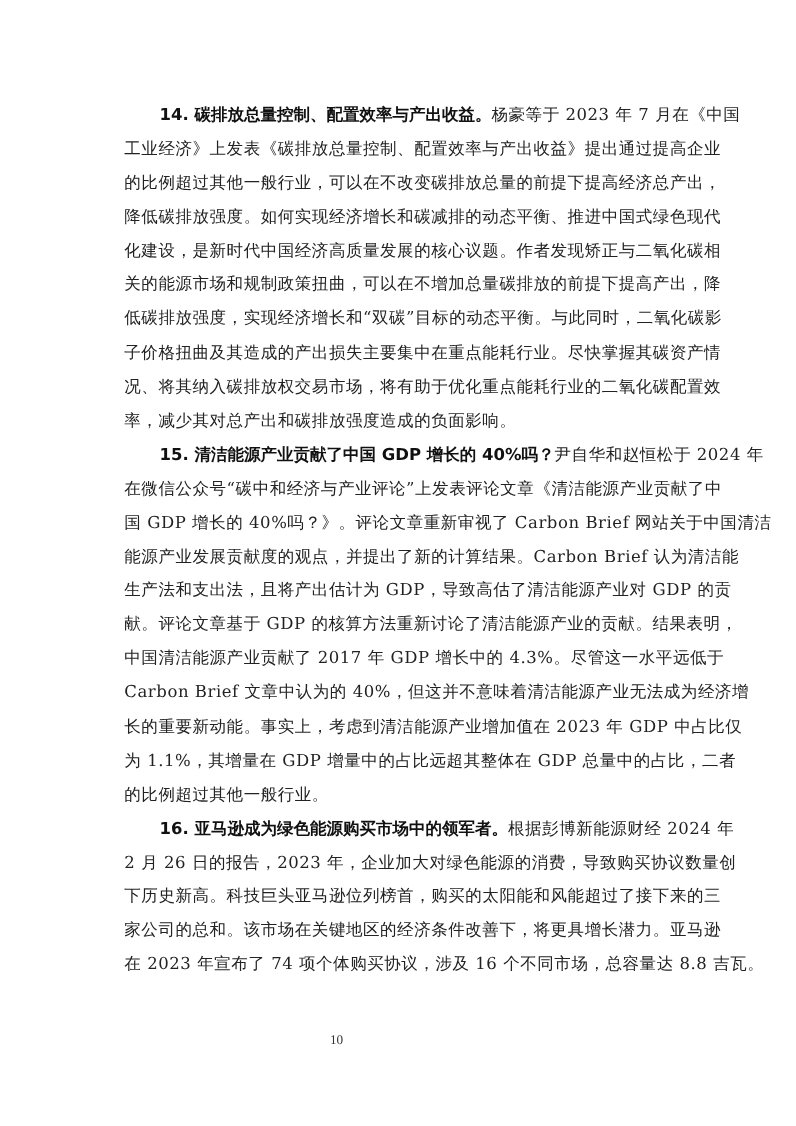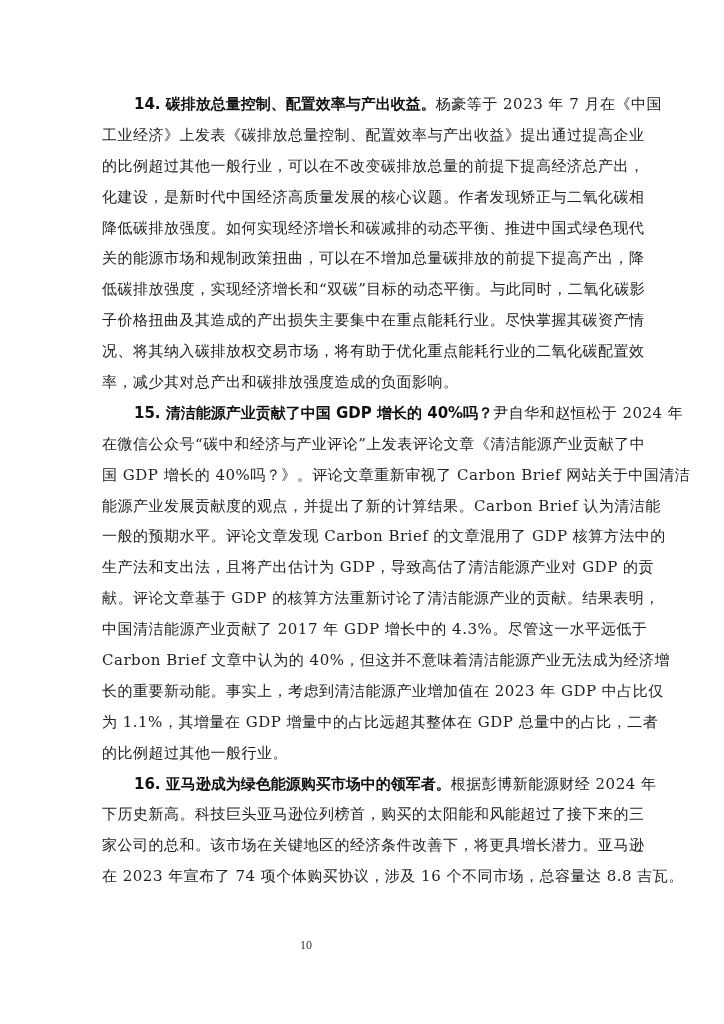--- a/index.html
+++ b/index.html
@@ -1,63 +1,63 @@
 <!DOCTYPE html>
 <html><head>
 <meta charset="utf-8">
 <style>
   html, body { margin: 0; padding: 0; background: #ffffff; }
   body { width: 724px; height: 1024px; position: relative; overflow: hidden;
          font-family: "DejaVu Serif", "Liberation Serif", serif; color: #1a1a1a; }
   .page { position: absolute; left: 0; top: 0; width: 724px; height: 1024px; background: #fff; }
-  .body-text { position: absolute; left: 102px; top: 89px; width: 503px; }
+  .body-text { position: absolute; left: 113px; top: 89px; width: 503px; }
   .line { height: 30.9px; line-height: 30.9px; font-size: 15px; white-space: nowrap;
           text-align: justify; text-align-last: justify; letter-spacing: 0.5px; color: #222; }
   .line.last { text-align-last: left; }
   .line.first { padding-left: 32px; }
   .heading { font-family: "DejaVu Sans", "Liberation Sans", sans-serif; font-weight: bold; color: #111; letter-spacing: 0; }
   .page-number { position: absolute; left: 0; width: 612px; top: 938px; text-align: center;
                  font-family: "Liberation Serif", serif; font-size: 12px; color: #333; }
 </style>
 </head>
 <body>
 
 <div class="page">
   <div class="body-text">
 
     <div>
       <div class="line first"><span class="heading">14. 碳排放总量控制、配置效率与产出收益。</span><span>杨豪等于 2023 年 7 月在《中国</span></div>
       <div class="line">工业经济》上发表《碳排放总量控制、配置效率与产出收益》提出通过提高企业</div>
       <div class="line">的比例超过其他一般行业，可以在不改变碳排放总量的前提下提高经济总产出，</div>
+      <div class="line">降低碳排放强度。如何实现经济增长和碳减排的动态平衡、推进中国式绿色现代</div>
       <div class="line">化建设，是新时代中国经济高质量发展的核心议题。作者发现矫正与二氧化碳相</div>
-      <div class="line">降低碳排放强度。如何实现经济增长和碳减排的动态平衡、推进中国式绿色现代</div>
       <div class="line">关的能源市场和规制政策扭曲，可以在不增加总量碳排放的前提下提高产出，降</div>
       <div class="line">低碳排放强度，实现经济增长和“双碳”目标的动态平衡。与此同时，二氧化碳影</div>
       <div class="line">子价格扭曲及其造成的产出损失主要集中在重点能耗行业。尽快掌握其碳资产情</div>
       <div class="line">况、将其纳入碳排放权交易市场，将有助于优化重点能耗行业的二氧化碳配置效</div>
       <div class="line last">率，减少其对总产出和碳排放强度造成的负面影响。</div>
     </div>
 
     <div>
       <div class="line first"><span class="heading">15. 清洁能源产业贡献了中国 GDP 增长的 40%吗？</span><span>尹自华和赵恒松于 2024 年</span></div>
       <div class="line">在微信公众号“碳中和经济与产业评论”上发表评论文章《清洁能源产业贡献了中</div>
       <div class="line">国 GDP 增长的 40%吗？》。评论文章重新审视了 Carbon Brief 网站关于中国清洁</div>
       <div class="line">能源产业发展贡献度的观点，并提出了新的计算结果。Carbon Brief 认为清洁能</div>
-      <div class="line">一般的预期水平。评论文章发现 Carbon Brief 的文章混用了 GDP 核算方法中的</div>
       <div class="line">生产法和支出法，且将产出估计为 GDP，导致高估了清洁能源产业对 GDP 的贡</div>
       <div class="line">献。评论文章基于 GDP 的核算方法重新讨论了清洁能源产业的贡献。结果表明，</div>
       <div class="line">中国清洁能源产业贡献了 2017 年 GDP 增长中的 4.3%。尽管这一水平远低于</div>
       <div class="line">Carbon Brief 文章中认为的 40%，但这并不意味着清洁能源产业无法成为经济增</div>
       <div class="line">长的重要新动能。事实上，考虑到清洁能源产业增加值在 2023 年 GDP 中占比仅</div>
       <div class="line">为 1.1%，其增量在 GDP 增量中的占比远超其整体在 GDP 总量中的占比，二者</div>
       <div class="line last">的比例超过其他一般行业。</div>
     </div>
 
     <div>
       <div class="line first"><span class="heading">16. 亚马逊成为绿色能源购买市场中的领军者。</span><span>根据彭博新能源财经 2024 年</span></div>
+      <div class="line">2 月 26 日的报告，2023 年，企业加大对绿色能源的消费，导致购买协议数量创</div>
       <div class="line">下历史新高。科技巨头亚马逊位列榜首，购买的太阳能和风能超过了接下来的三</div>
       <div class="line">家公司的总和。该市场在关键地区的经济条件改善下，将更具增长潜力。亚马逊</div>
       <div class="line last">在 2023 年宣布了 74 项个体购买协议，涉及 16 个不同市场，总容量达 8.8 吉瓦。</div>
     </div>
 
   </div>
 
   <div class="page-number">10</div>
 </div>
 

